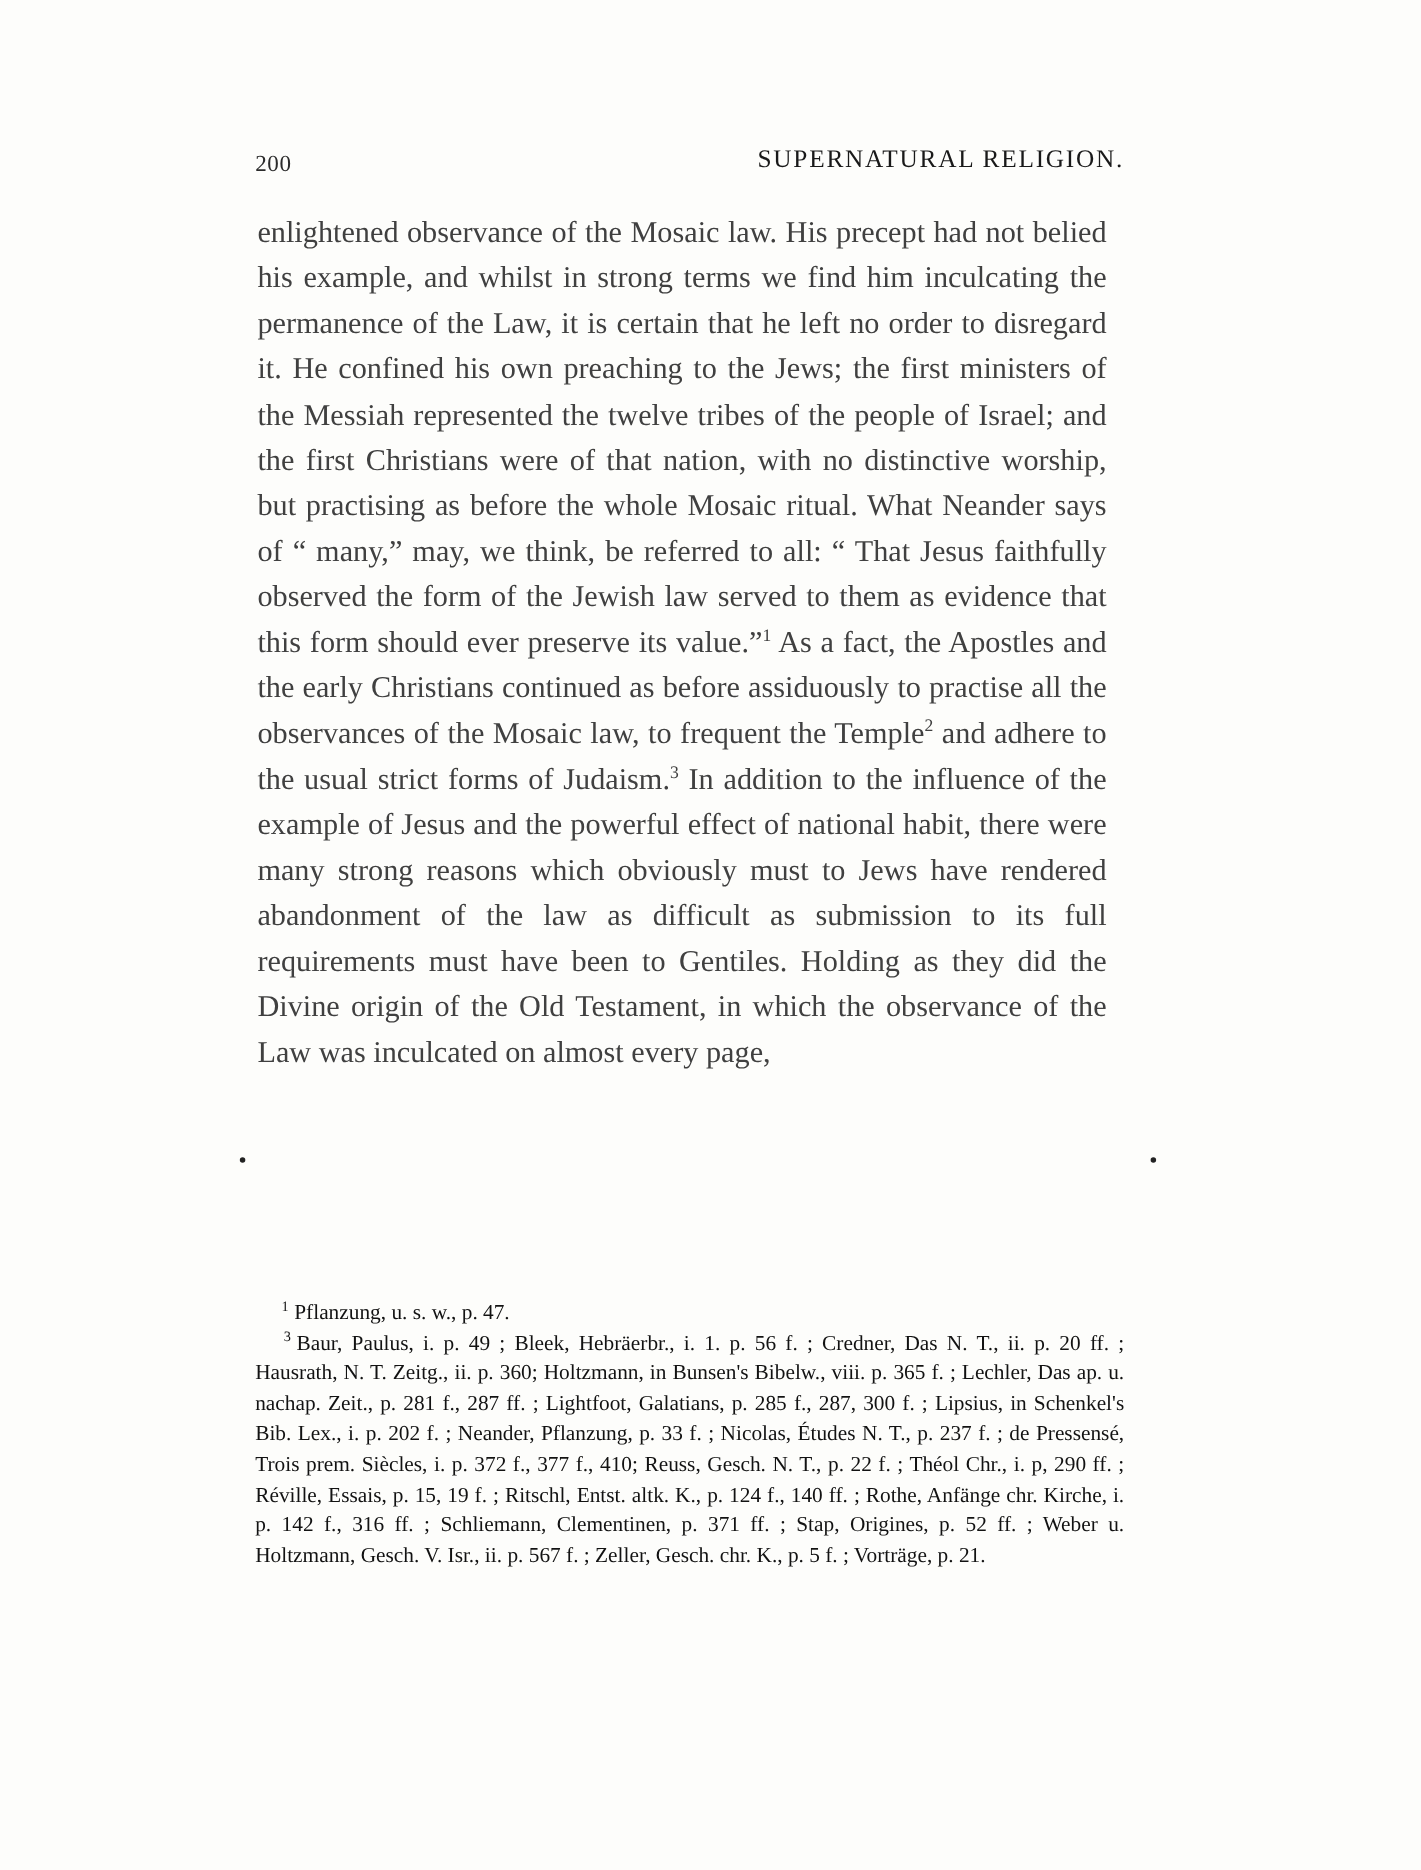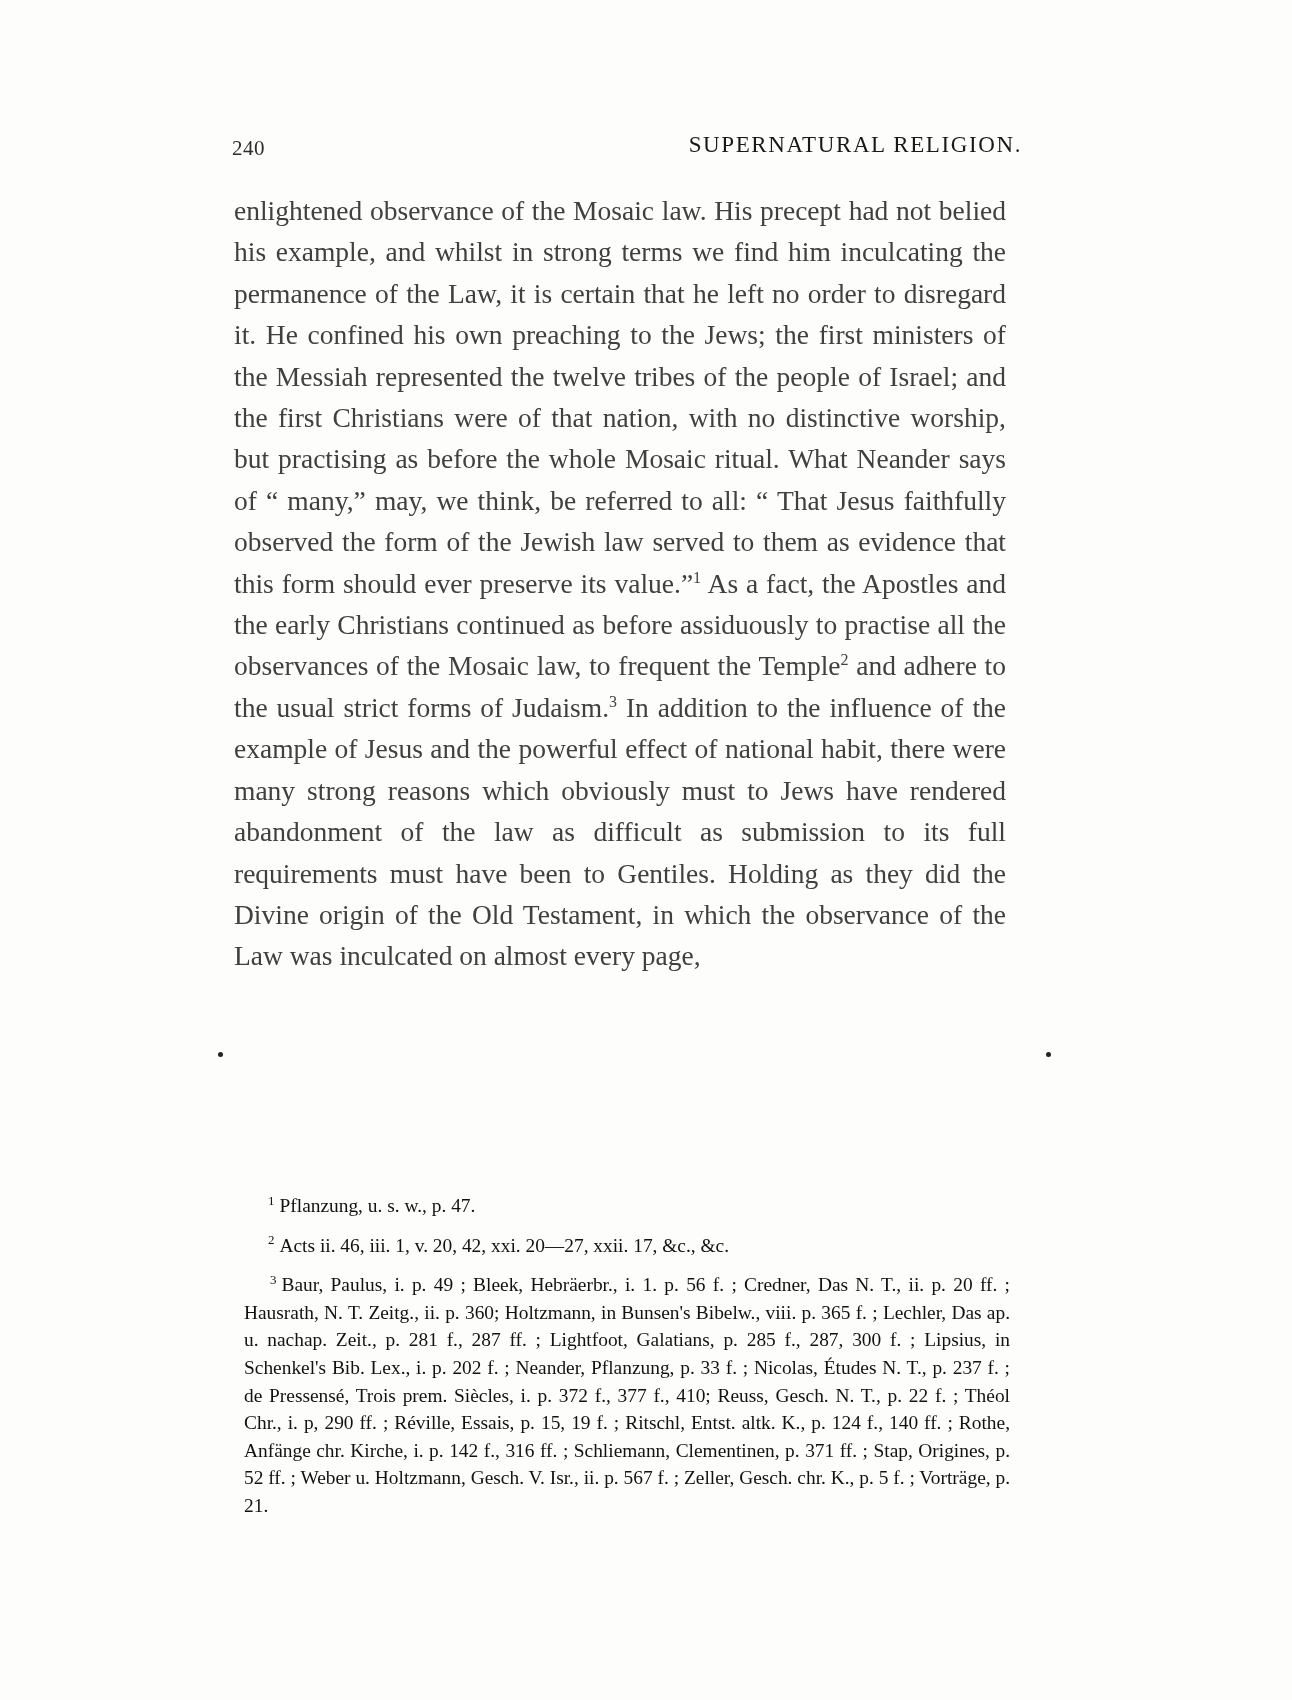--- a/index.html
+++ b/index.html
@@ -88,50 +88,49 @@
     position: absolute;
     left: 232px;
     top: 1180px;
     width: 790px;
     font-size: 19.4px;
     line-height: 27.6px;
     color: #121212;
     text-align: justify;
   }
   .fn {
-    margin: 12px;
+    margin: 0;
   }
   .fn.first-lines {
     padding-left: 26px;
     text-indent: -2px;
   }
   .fn-marker {
     font-size: 13px;
     vertical-align: super;
     line-height: 0;
     margin-right: 5px;
   }
 </style>
 </head>
 <body>
 
 <div class="page">
 
   <div class="header">
-    <span class="folio">240</span>
+    <span class="folio">200</span>
     <span class="running-title">SUPERNATURAL RELIGION.</span>
   </div>
 
   <div class="body-text">
     <p><span>enlightened observance of the Mosaic law.  His precept had not belied his example, and whilst in strong terms we find him inculcating the permanence of the Law, it is certain that he left no order to disregard it.  He confined his own preaching to the Jews; the first ministers of the Messiah represented the twelve tribes of the people of Israel; and the first Christians were of that nation, with no distinctive worship, but practising as before the whole Mosaic ritual.  What Neander says of “ many,” may, we think, be referred to all: “ That Jesus faithfully observed the form of the Jewish law served to them as evidence that this form should ever preserve its value.”</span><span class="sup">1</span>
     <span>As a fact, the Apostles and the early Christians continued as before assiduously to practise all the observances of the Mosaic law, to frequent the Temple</span><span class="sup">2</span><span> and adhere to the usual strict forms of Judaism.</span><span class="sup">3</span><span>  In addition to the influence of the example of Jesus and the powerful effect of national habit, there were many strong reasons which obviously must to Jews have rendered abandonment of the law as difficult as submission to its full requirements must have been to Gentiles.  Holding as they did the Divine origin of the Old Testament, in which the observance of the Law was inculcated on almost every page,</span></p>
   </div>
 
   <div class="marginal-dot-left"></div>
   <div class="marginal-dot-right"></div>
 
   <div class="footnotes">
     <p class="fn first-lines"><span class="fn-marker">1</span><span>Pflanzung, u. s. w., p. 47.</span></p>
-    <p class="fn first-lines"><span class="fn-marker">2</span><span>Acts ii. 46, iii. 1, v. 20, 42, xxi. 20—27, xxii. 17, &amp;c., &amp;c.</span></p>
     <p class="fn"><span style="padding-left:26px"></span><span class="fn-marker">3</span><span>Baur, Paulus, i. p. 49 ; Bleek, Hebräerbr., i. 1. p. 56 f. ; Credner, Das N. T., ii. p. 20 ff. ; Hausrath, N. T. Zeitg., ii. p. 360; Holtzmann, in Bunsen's Bibelw., viii. p. 365 f. ; Lechler, Das ap. u. nachap. Zeit., p. 281 f., 287 ff. ; Lightfoot, Galatians, p. 285 f., 287, 300 f. ; Lipsius, in Schenkel's Bib. Lex., i. p. 202 f. ; Neander, Pflanzung, p. 33 f. ; Nicolas, Études N. T., p. 237 f. ; de Pressensé, Trois prem. Siècles, i. p. 372 f., 377 f., 410; Reuss, Gesch. N. T., p. 22 f. ; Théol Chr., i. p, 290 ff. ; Réville, Essais, p. 15, 19 f. ; Ritschl, Entst. altk. K., p. 124 f., 140 ff. ; Rothe, Anfänge chr. Kirche, i. p. 142 f., 316 ff. ; Schliemann, Clementinen, p. 371 ff. ; Stap, Origines, p. 52 ff. ; Weber u. Holtzmann, Gesch. V. Isr., ii. p. 567 f. ; Zeller, Gesch. chr. K., p. 5 f. ; Vorträge, p. 21.</span></p>
   </div>
 
 </div>
 
 </body></html>

